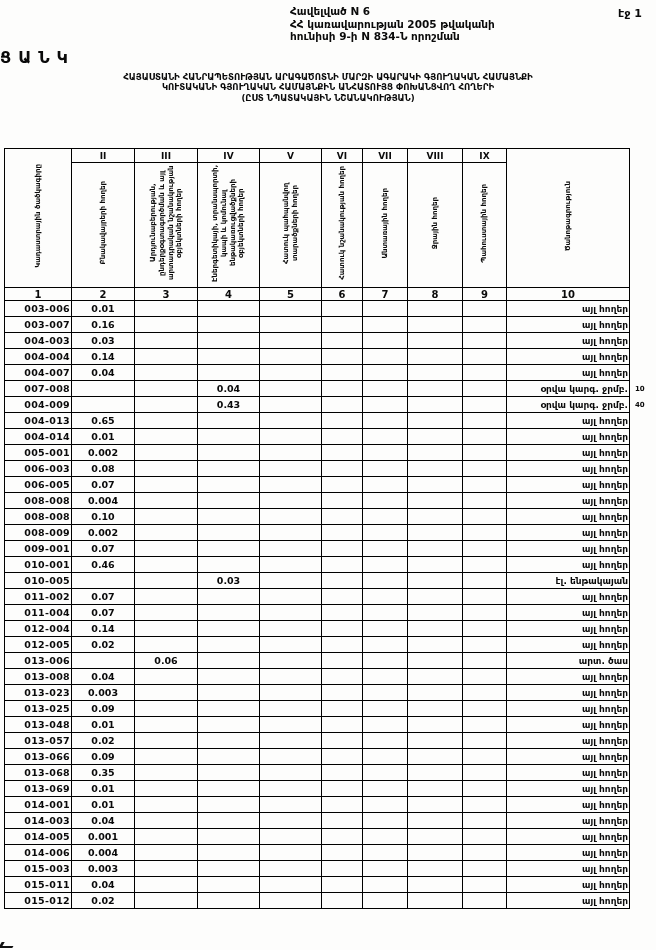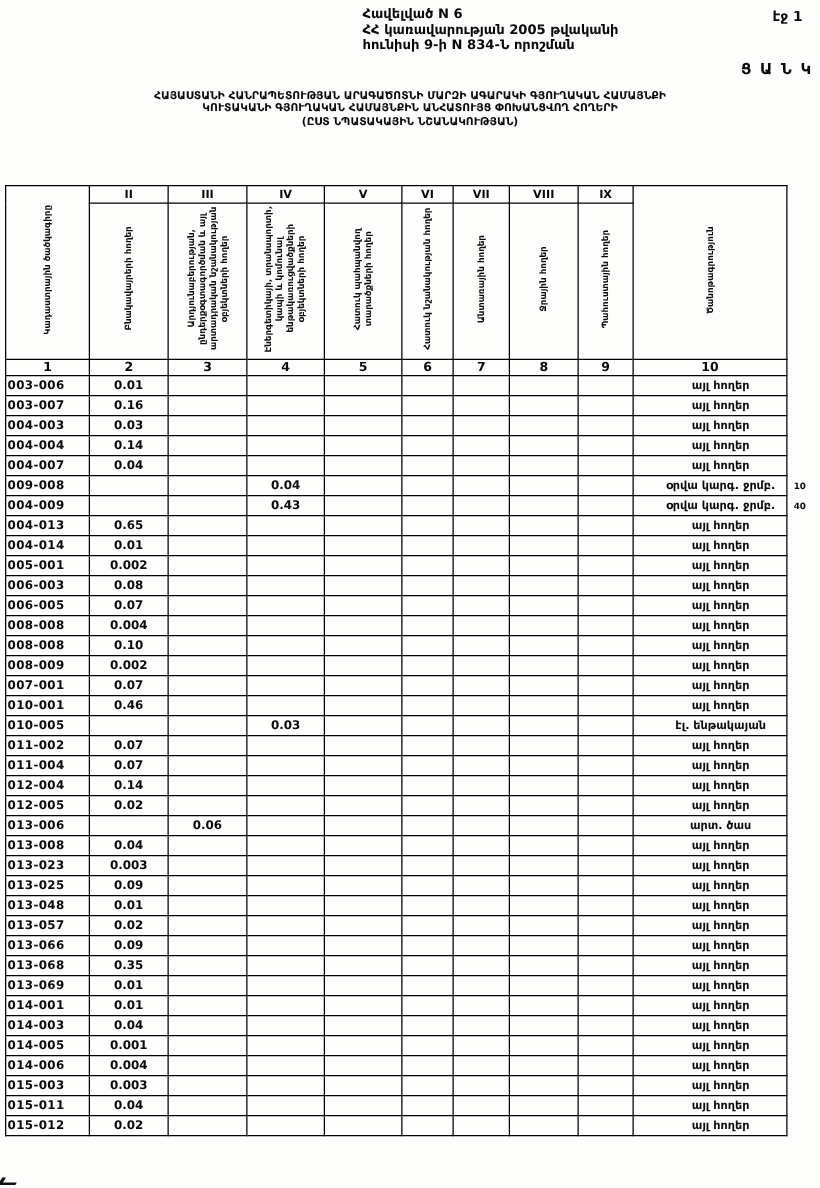--- a/index.html
+++ b/index.html
@@ -15,21 +15,21 @@
   .page-label {
     position: absolute; top: 7px; right: 14px;
     font-size: 11px; font-weight: bold;
   }
   .appendix {
     position: absolute; top: 5px; left: 290px; width: 320px;
     text-align: left; font-size: 10.5px; font-weight: bold; line-height: 1.2;
   }
   .doc-title {
     position: absolute; top: 48px; left: 0; width: 100%;
-    text-align: right; font-size: 12px; font-weight: bold; letter-spacing: 7px;
+    text-align: left; font-size: 16px; font-weight: bold; letter-spacing: 7px;
   }
   .main-title {
     position: absolute; top: 72px; left: 8px; width: 640px;
     text-align: center; font-size: 8.6px; font-weight: bold; line-height: 1.22;
   }
   table.land-table {
     position: absolute; top: 148px; left: 4px;
     border-collapse: collapse; table-layout: fixed;
   }
   .land-table th, .land-table td {
@@ -43,23 +43,23 @@
   .land-table th.rot-cell { height: 125px; vertical-align: middle; text-align: center; }
   .vtext {
     display: inline-block;
     writing-mode: vertical-rl;
     transform: rotate(180deg);
     font-size: 7px; font-weight: bold; line-height: 1.25;
     max-height: 120px;
     text-align: center;
   }
   .land-table td.digit { height: 13px; font-size: 10px; text-align: center; }
-  .land-table td.code-cell { height: 16px; font-size: 9.5px; text-align: left; padding-left: 1px; letter-spacing: 0.3px; }
+  .land-table td.code-cell { height: 16px; font-size: 9.5px; text-align: right; padding-left: 1px; letter-spacing: 0.3px; }
   .land-table td.value-cell { font-size: 9.5px; text-align: center; }
-  .land-table td.note-cell { font-size: 9px; text-align: center; padding-left: 18px; }
+  .land-table td.note-cell { font-size: 9px; text-align: right; padding-left: 18px; }
   .land-table th.margin-cell, .land-table td.margin-cell {
     border: none; background: transparent;
     font-size: 7px; text-align: left; padding-left: 5px; vertical-align: middle; font-weight: bold;
   }
   .scan-artifact {
     position: absolute; left: 0; bottom: 2px; width: 14px; height: 6px;
     border-bottom: 2px solid #111; border-left: 3px solid #111;
     transform: skewX(-30deg);
   }
 </style>
@@ -197,21 +197,21 @@
         <td class="value-cell"></td>
         <td class="value-cell"></td>
         <td class="value-cell"></td>
         <td class="value-cell"></td>
         <td class="value-cell"></td>
         <td class="value-cell"></td>
         <td class="note-cell">այլ հողեր</td>
         <td class="margin-cell"></td>
       </tr>
       <tr>
-        <td class="code-cell">009-008</td>
+        <td class="code-cell">007-008</td>
         <td class="value-cell"></td>
         <td class="value-cell"></td>
         <td class="value-cell">0.04</td>
         <td class="value-cell"></td>
         <td class="value-cell"></td>
         <td class="value-cell"></td>
         <td class="value-cell"></td>
         <td class="value-cell"></td>
         <td class="note-cell">օրվա կարգ. ջրմբ.</td>
         <td class="margin-cell">10</td>
@@ -327,21 +327,21 @@
         <td class="value-cell"></td>
         <td class="value-cell"></td>
         <td class="value-cell"></td>
         <td class="value-cell"></td>
         <td class="value-cell"></td>
         <td class="value-cell"></td>
         <td class="note-cell">այլ հողեր</td>
         <td class="margin-cell"></td>
       </tr>
       <tr>
-        <td class="code-cell">007-001</td>
+        <td class="code-cell">009-001</td>
         <td class="value-cell">0.07</td>
         <td class="value-cell"></td>
         <td class="value-cell"></td>
         <td class="value-cell"></td>
         <td class="value-cell"></td>
         <td class="value-cell"></td>
         <td class="value-cell"></td>
         <td class="value-cell"></td>
         <td class="note-cell">այլ հողեր</td>
         <td class="margin-cell"></td>

